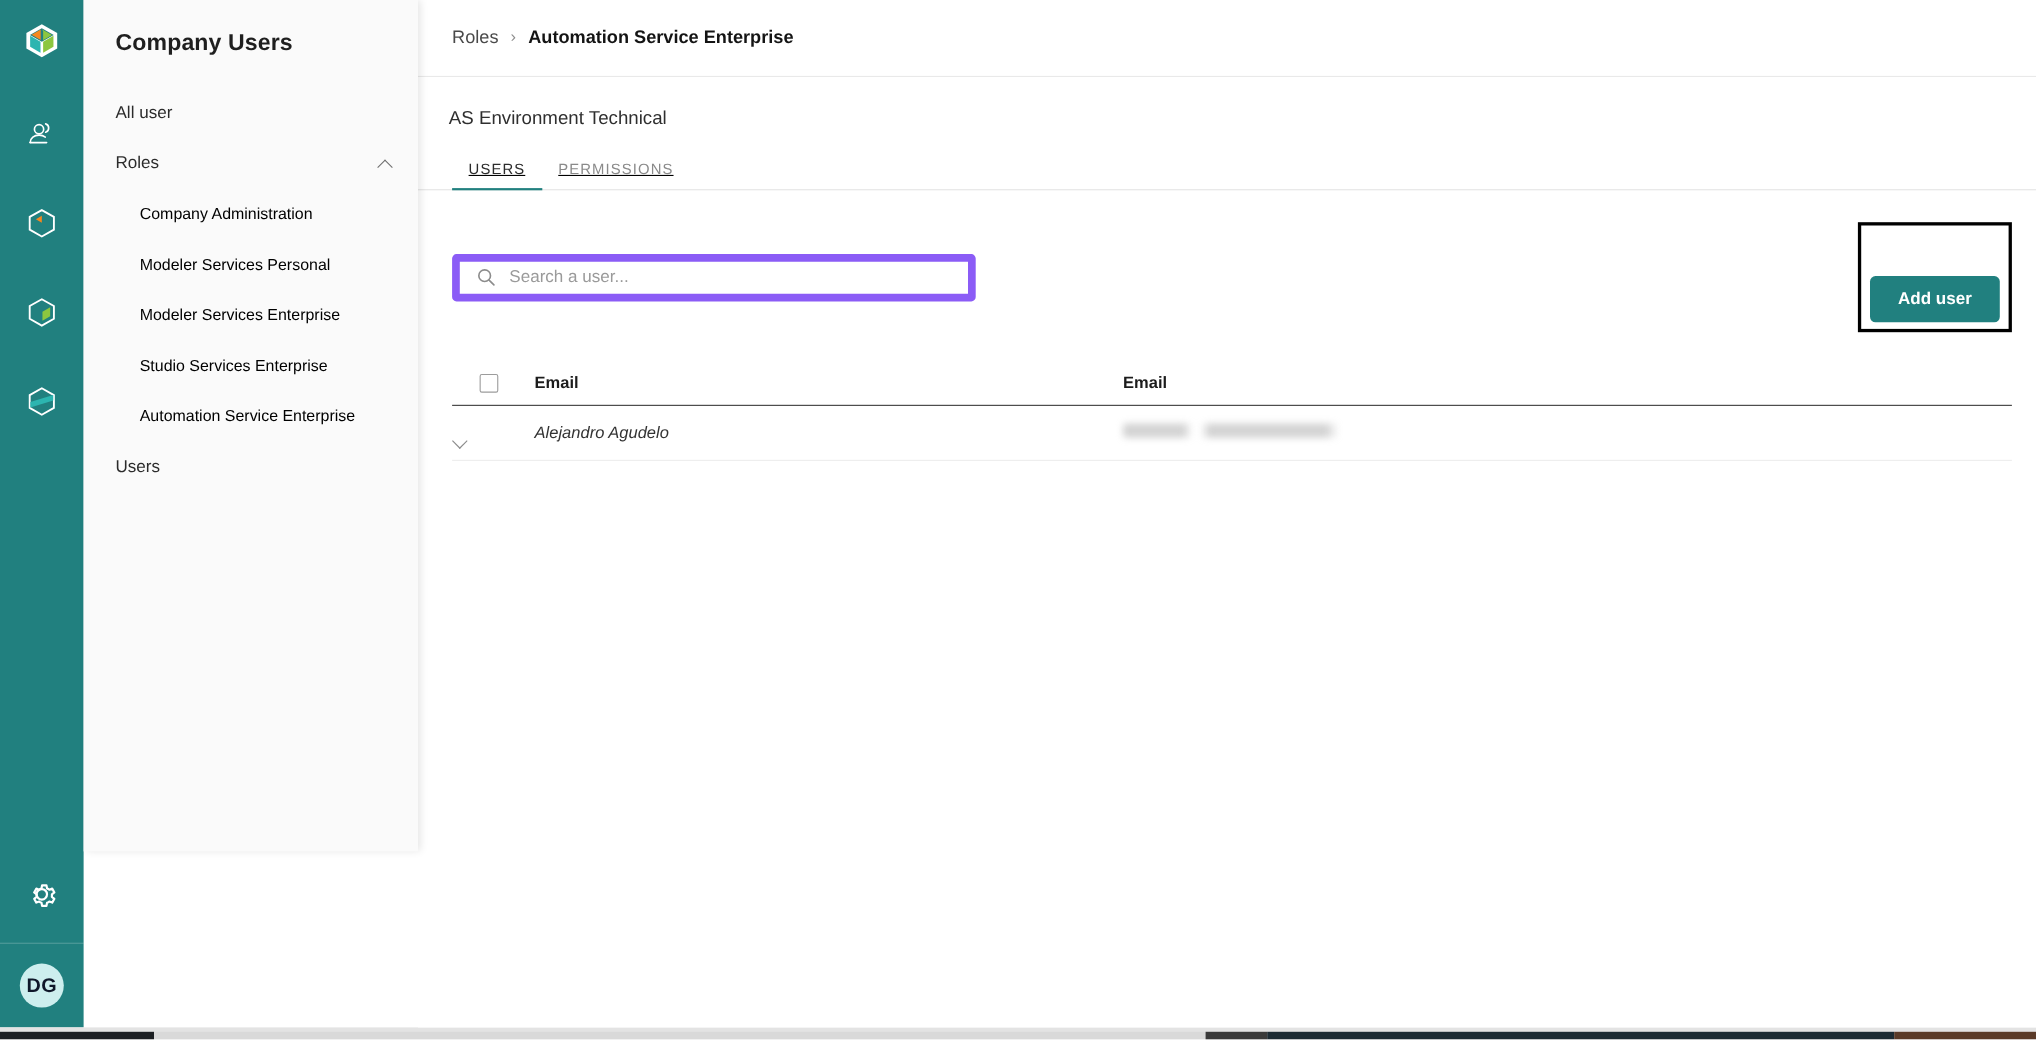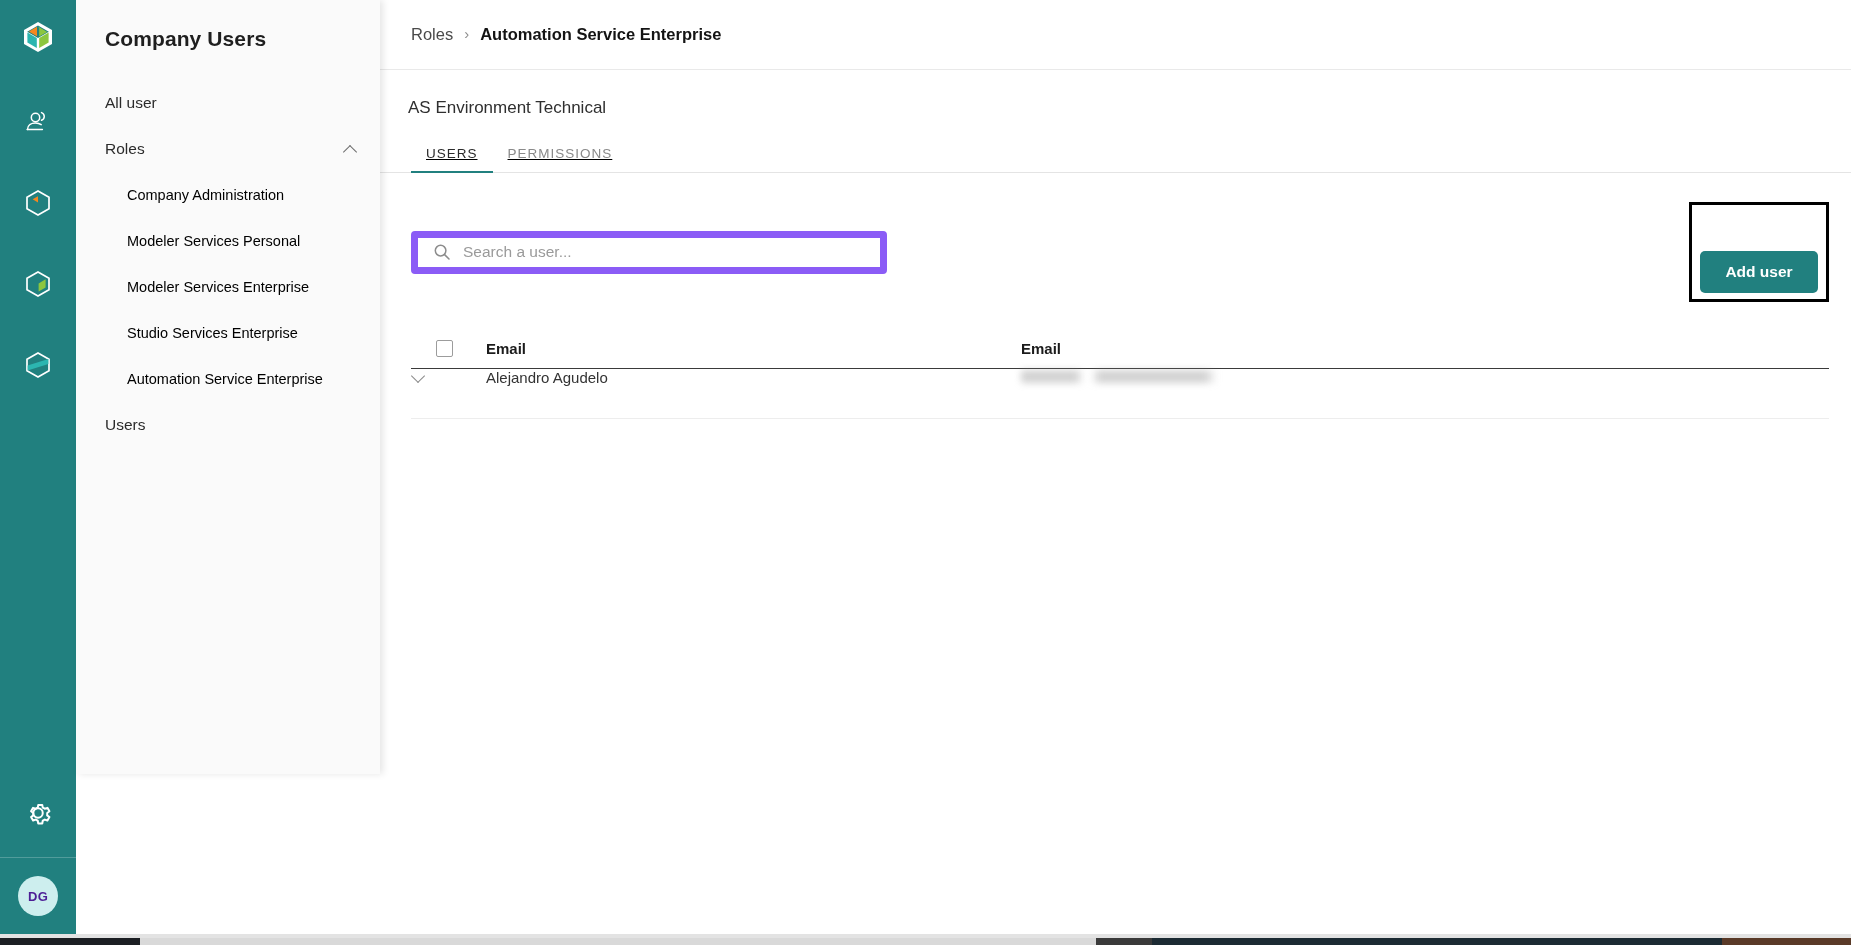--- a/index.html
+++ b/index.html
@@ -55,22 +55,22 @@
   }
   .rail-avatar-wrap {
     height: 76px;
     width: 100%;
     display: flex; align-items: center; justify-content: center;
   }
   .avatar {
     width: 40px; height: 40px;
     border-radius: 50%;
     background: #cdeeee;
-    color: #4c1d95;
-    font-size: 13px;
+    color: #0f172a;
+    font-size: 18px;
     font-weight: 600;
     letter-spacing: 0.3px;
     display: flex; align-items: center; justify-content: center;
     cursor: pointer;
   }
 
   
   .navpanel {
     position: absolute;
     left: 76px; top: 0;
@@ -245,25 +245,26 @@
     width: 17px; height: 17px;
     border: 1.4px solid #9c9c9c;
     border-radius: 2px;
     background: #fff;
     cursor: pointer;
   }
   .col-name { width: 535px; flex: none; }
   .col-email { flex: 1 1 auto; }
 
   .trow {
-    display: flex; 
+    display: flex; align-items: center;
     height: 50px;
     border-bottom: 1px solid #ededed;
     font-size: 15px;
     color: #333;
+    font-style: italic;
   }
   .chev-down {
     width: 14px; height: 14px;
     position: relative;
     cursor: pointer;
   }
   .chev-down::before {
     content: "";
     position: absolute;
     left: 2px; top: 2px;

